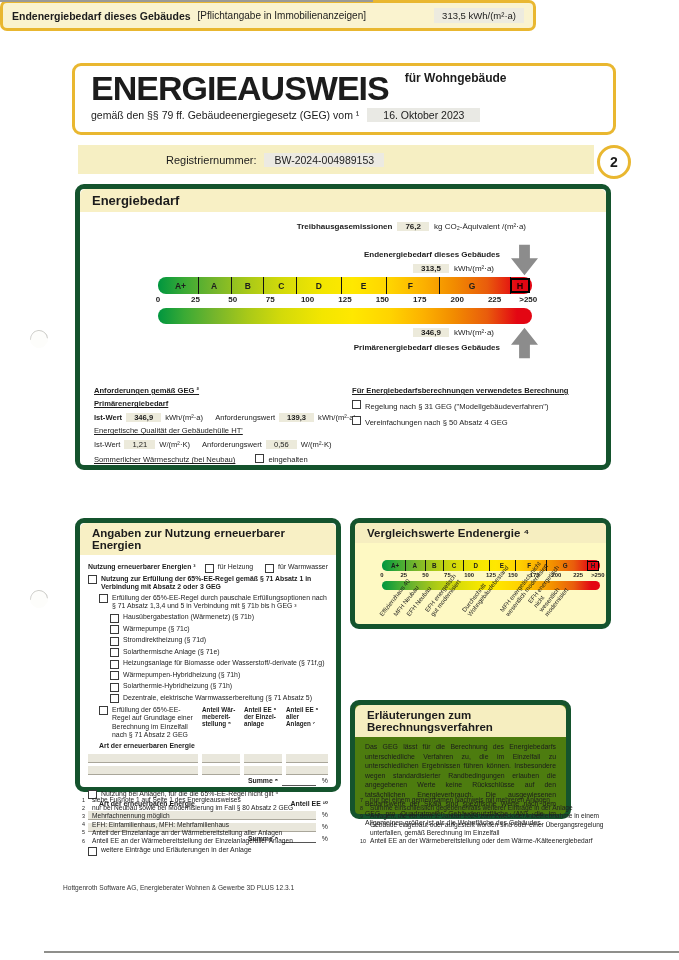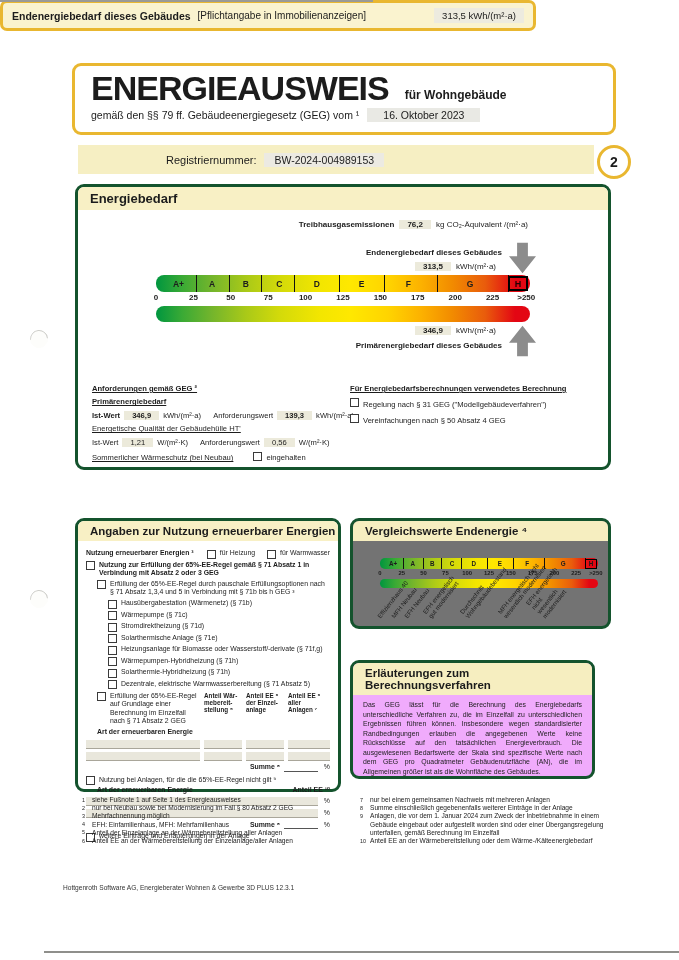--- a/index.html
+++ b/index.html
@@ -4,35 +4,35 @@
 <style>
   html,body{margin:0;padding:0}
   body{width:679px;height:960px;position:relative;background:#fff;
        font-family:"Liberation Sans","DejaVu Sans",sans-serif;color:#1c1c1c;overflow:hidden}
   .edge-top{position:absolute;left:0;top:0;width:55%;height:2px;background:#9a9a96}
   .edge-bottom{position:absolute;left:44px;top:951px;width:635px;height:2px;background:#8f8f8b}
   .hole{position:absolute;width:16px;height:16px;border-radius:50%;border:1.6px solid #cfcfcb;
         border-bottom-color:transparent;border-right-color:transparent;transform:rotate(40deg);background:#fdfdfb}
   
   .title-box{position:absolute;left:72px;top:63px;width:538px;height:66px;border:3.5px solid #e9b730;border-radius:9px;background:#fff}
-  .title-row{position:absolute;left:16px;top:5px;display:flex;align-items:flex-end;gap:16px}
+  .title-row{position:absolute;left:16px;top:5px;display:flex;gap:16px}
   .main-title{font-size:34px;font-weight:bold;letter-spacing:-1px;line-height:1}
   .for-label{font-size:12px;font-weight:bold;padding-bottom:3px}
   .law-row{position:absolute;left:16px;top:42px;font-size:10.5px;display:flex;align-items:center;gap:8px}
   .date-box{background:#e9e9e4;padding:1px 16px;font-size:10.5px}
   .meta-bar{position:absolute;left:78px;top:145px;width:516px;height:29px;background:#f6efc3;
             display:flex;align-items:center;padding:0 10px;box-sizing:border-box;font-size:11px}
   .meta-label{font-weight:bold}
   .reg-label{font-weight:normal;margin-left:78px}
   .reg-value{background:#eceae2;padding:1px 10px;margin-left:8px;font-size:10.5px}
   .page-circle{position:absolute;left:597px;top:145px;width:28px;height:28px;border-radius:50%;
                border:3.5px solid #e9b730;background:#fff;display:flex;align-items:center;justify-content:center;
                font-weight:bold;font-size:14px}
   
-  .sect{position:absolute;border:3px solid #14532d;border-radius:9px;background:#fff;box-sizing:border-box}
+  .sect{position:absolute;border:5px solid #14532d;border-radius:9px;background:#fff;box-sizing:border-box}
   .sect-head{background:#f8f0c5;font-weight:bold;padding:4px 0 4px 12px;border-radius:6px 6px 0 0}
   
   #energiebedarf{left:75px;top:184px;width:536px;height:286px}
   #energiebedarf .sect-head{font-size:13px}
   .val-box{background:#eceadb;padding:0 8px;display:inline-block}
   .row-abs{position:absolute;display:flex;align-items:baseline;gap:5px;font-size:8px}
   .b{font-weight:bold}
   .u{text-decoration:underline}
   .scale-band{position:absolute;left:78px;width:374px;height:17px;border-radius:8px;
     background:linear-gradient(90deg,#00963f 0%,#3aaa35 7%,#74b52c 15%,#a9c918 24%,#d3da0a 33%,#f3e600 44%,#ffe800 52%,#ffd400 62%,#fcb100 71%,#f28c00 79%,#e95c0c 88%,#e30613 96%);}
@@ -67,36 +67,36 @@
   .th{font-weight:bold;font-size:6.3px;line-height:1.15;white-space:pre-line}
   .c2{width:38px;flex:none}.c3{width:38px;flex:none}.c4{width:42px;flex:none}
   .c1{flex:1}
   .bar-row{display:flex;gap:4px;margin-top:3px}
   .bar{height:8px;background:#e9e7dc;border-bottom:1px solid #a9a69a}
   .sum-row{display:flex;gap:4px;margin-top:2px;align-items:flex-end}
   .sum-lbl{font-weight:bold;margin-left:auto}
   .sum-line{width:34px;border-bottom:1px solid #555;height:8px;flex:none}
   .pct{width:8px;flex:none;text-align:right}
   
-  #comparison{left:350px;top:518px;width:261px;height:111px;background:#737373}
+  #comparison{left:350px;top:518px;width:261px;height:111px;background:#fef9c3}
   #comparison .sect-head{font-size:11.5px;background:#f6eec0}
   .mini-wrap{position:absolute;left:27px;top:37px;width:218px}
   .ms-band{position:relative;height:11px;border-radius:5px;
     background:linear-gradient(90deg,#00963f 0%,#3aaa35 7%,#74b52c 15%,#a9c918 24%,#d3da0a 33%,#f3e600 44%,#ffe800 52%,#ffd400 62%,#fcb100 71%,#f28c00 79%,#e95c0c 88%,#e30613 96%)}
   .ms-band.low{height:9px;margin-top:2px}
   .ms-letter{position:absolute;top:50%;transform:translate(-50%,-52%);font-size:6.3px;font-weight:bold}
   .ms-hbox{position:absolute;right:1px;top:0.5px;bottom:0.5px;width:10px;border:1.5px solid #000;
            display:flex;align-items:center;justify-content:center;font-size:6.3px;font-weight:bold}
   .ms-ticks{position:relative;height:8px;font-size:5.9px;font-weight:bold}
   .ms-ticks span{position:absolute;transform:translateX(-50%);top:1px}
   .rot-area{position:absolute;left:27px;top:68px;right:6px;bottom:4px}
   .rot-label{position:absolute;bottom:2px;transform:rotate(-52deg);transform-origin:left bottom;
              font-size:6.2px;line-height:1.12;white-space:pre-line}
   
-  #explanation{left:350px;top:660px;width:245px;height:119px;background:#f0abfc}
+  #explanation{left:350px;top:700px;width:221px;height:119px;background:#4d7c0f}
   #explanation .sect-head{font-size:11.5px;background:#f6eec0}
   .exp-body{padding:5px 10px;font-size:6.9px;line-height:1.38;text-align:justify}
   
   .fnotes{position:absolute;top:796px;font-size:6.6px;line-height:1.25;color:#222}
   #fnl{left:82px;width:268px}
   #fnr{left:360px;width:262px}
   .fn-row{display:flex}
   .fn-n{width:10px;flex:none;font-size:5.4px;vertical-align:super;padding-top:0.5px}
   .footer{position:absolute;left:63px;top:884px;font-size:6.6px;color:#333}
 </style>

